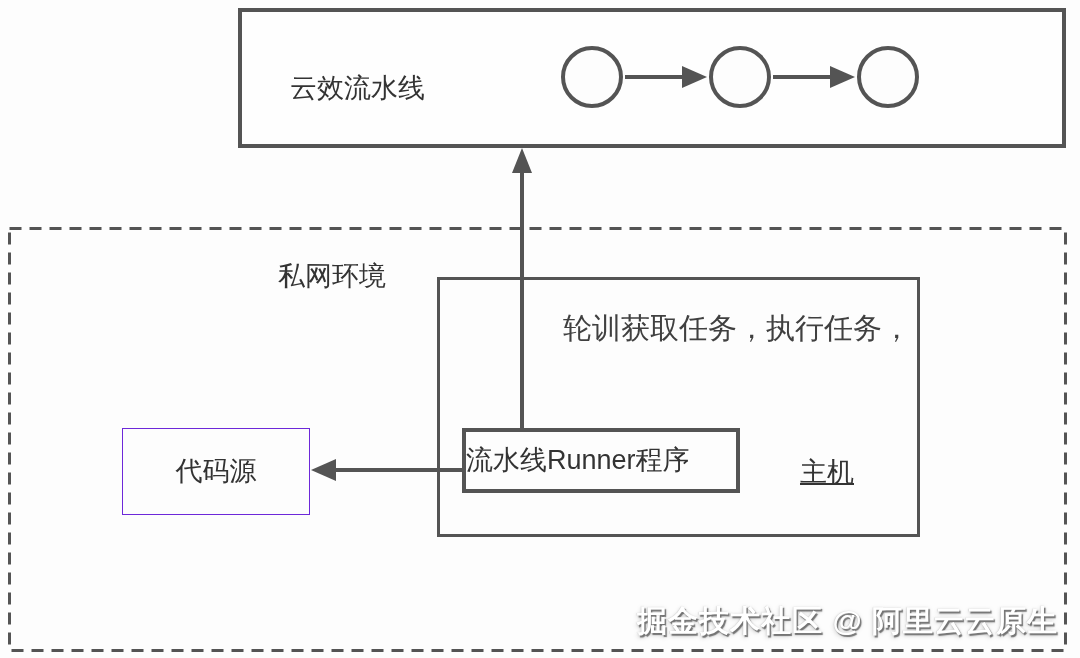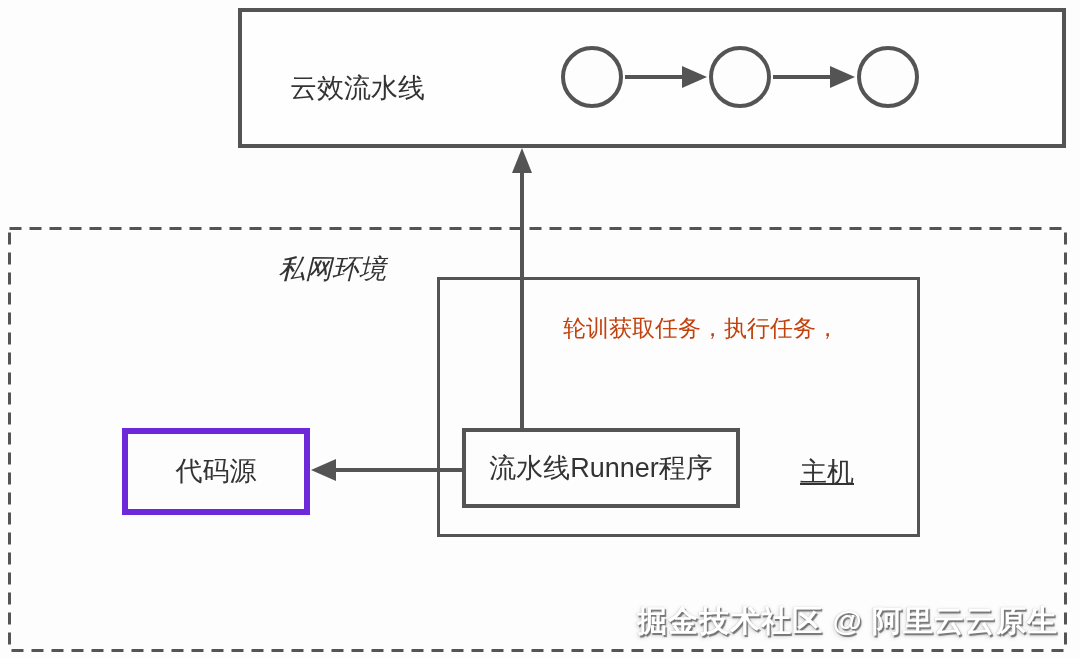--- a/index.html
+++ b/index.html
@@ -34,48 +34,48 @@
     top: 46px; width: 62px; height: 62px;
     border: 4px solid #545454;
     border-radius: 50%;
     background: #fdfdfd;
   }
   #stage-circle-1 { left: 561px; }
   #stage-circle-2 { left: 709px; }
   #stage-circle-3 { left: 857px; }
 
   
-  #private-network-label { left: 278px; top: 253px; font-style: italic; }
+  #private-network-label { left: 278px; top: 260px; }
 
   
   #host-box {
     left: 437px; top: 277px; width: 483px; height: 260px;
     border: 3px solid #545454;
     background: #fdfdfd;
   }
   #host-desc { left: 563px; top: 303px; }
   #host-desc .desc-line {
-    font-size: 23px;
+    font-size: 29px;
     height: 50px;
     line-height: 50px;
     white-space: nowrap;
-    color: #c2410c;
+    color: #404040;
   }
   #host-label { left: 800px; top: 456px; text-decoration: underline; }
 
   
   #runner-box {
-    left: 462px; top: 428px; width: 278px; height: 80px;
+    left: 462px; top: 428px; width: 278px; height: 65px;
     border: 4px solid #545454;
     background: #fdfdfd;
-    display: flex; align-items: center; justify-content: center;
+    display: flex; align-items: center; justify-content: flex-start;
   }
   #code-source-box {
     left: 122px; top: 428px; width: 188px; height: 87px;
-    border: 6px solid #6d28d9;
+    border: 1px solid #6d28d9;
     background: #fdfdfd;
     display: flex; align-items: center; justify-content: center;
   }
 
   
   #connector-svg {
     left: 0; top: 0; width: 1080px; height: 658px;
     pointer-events: none;
   }
   #connector-svg line { stroke: #545454; stroke-width: 4; }

